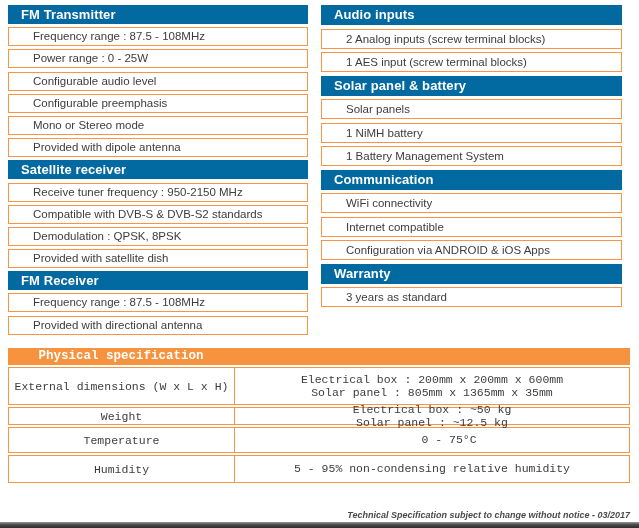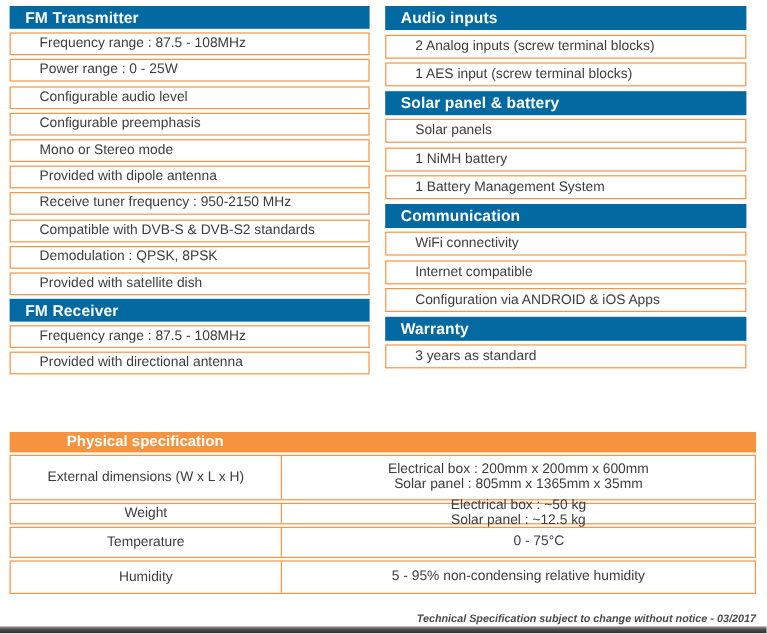--- a/index.html
+++ b/index.html
@@ -43,23 +43,24 @@
     overflow: hidden;
   }
   .spec-col.left  .sec-header { height: 19px; line-height: 19px; margin-bottom: 3.2px; }
   .spec-col.left  .spec-row   { height: 19px; line-height: 17px; margin-bottom: 3.2px; }
   .spec-col.right .sec-header { height: 20px; line-height: 20px; margin-bottom: 3.5px; }
   .spec-col.right .spec-row   { height: 20px; line-height: 18px; margin-bottom: 3.5px; }
 
   
   #phys-table {
     position: absolute;
-    top: 360px;
+    top: 348px;
     left: 8px;
     width: 622px;
+    font-family: Liberation Mono, monospace;
   }
   .phys-header {
     box-sizing: border-box;
     background: #F7923F;
     height: 17px;
     margin-bottom: 2px;
     display: flex;
   }
   .phys-header .phys-header-label {
     width: 226px;
@@ -128,20 +129,21 @@
 
   <div class="spec-col left">
     <div class="sec-header">FM Transmitter</div>
     <div class="spec-row">Frequency range : 87.5 - 108MHz</div>
     <div class="spec-row">Power range : 0 - 25W</div>
     <div class="spec-row">Configurable audio level</div>
     <div class="spec-row">Configurable preemphasis</div>
     <div class="spec-row">Mono or Stereo mode</div>
     <div class="spec-row">Provided with dipole antenna</div>
 
+    <div class="sec-header">Satellite receiver</div>
     <div class="spec-row">Receive tuner frequency : 950-2150 MHz</div>
     <div class="spec-row">Compatible with DVB-S &amp; DVB-S2 standards</div>
     <div class="spec-row">Demodulation :  QPSK, 8PSK</div>
     <div class="spec-row">Provided with satellite dish</div>
 
     <div class="sec-header">FM Receiver</div>
     <div class="spec-row">Frequency range : 87.5 - 108MHz</div>
     <div class="spec-row">Provided with directional antenna</div>
   </div>
 

